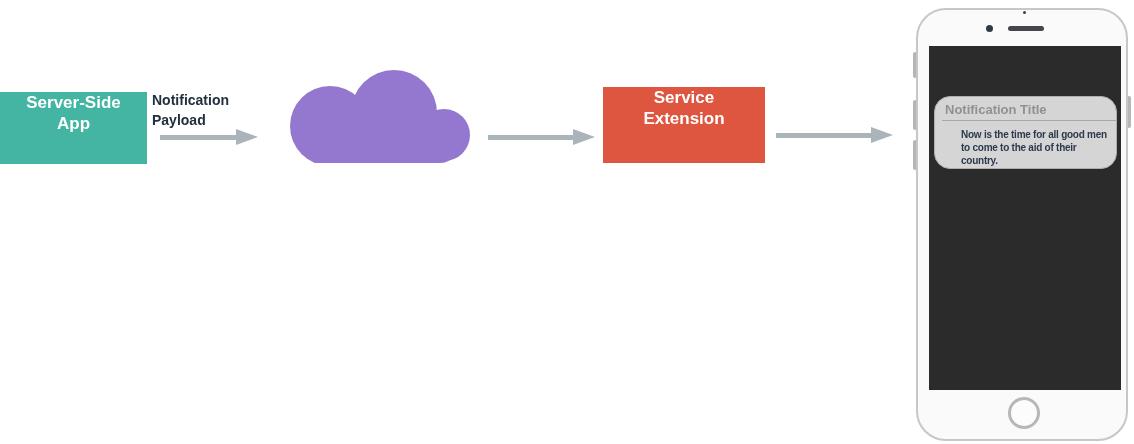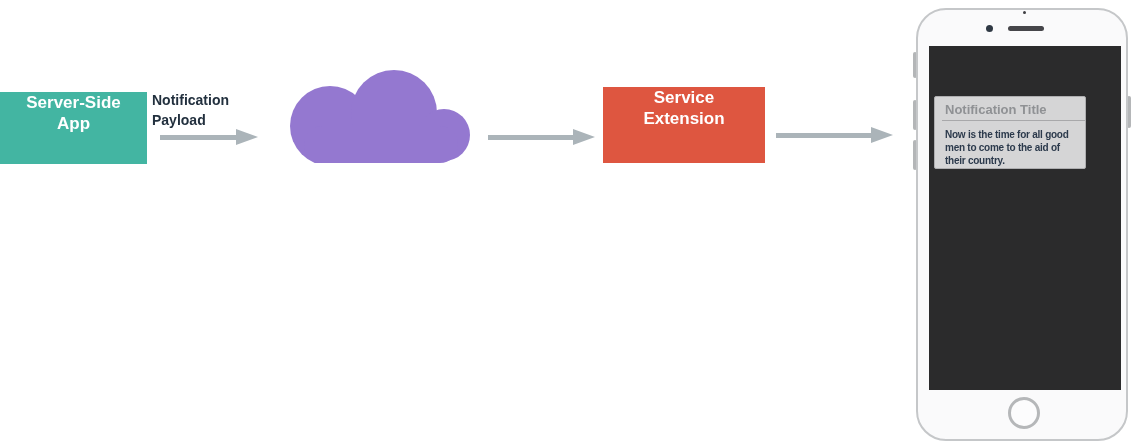--- a/index.html
+++ b/index.html
@@ -67,29 +67,29 @@
   }
   .sensor-dot { position:absolute; left:107px; top:3px;  width:3px; height:3px; border-radius:50%; background:#3E3E42; }
   .camera-dot { position:absolute; left:70px;  top:17px; width:7px; height:7px; border-radius:50%; background:#2F3944; }
   .speaker    { position:absolute; left:92px;  top:18px; width:36px; height:5px; border-radius:3px; background:#46464A; }
   .home-button {
     position:absolute; left:92px; top:389px; width:32px; height:32px; box-sizing:border-box;
     border:3px solid #B5B7B9; border-radius:50%; background:#FCFCFD;
   }
 
   .notification {
-    position:absolute; left:5px; top:50px; width:152px; height:73px; box-sizing:border-box;
-    background:#D5D5D6; border:1px solid #AEAEB0; border-radius:2px; overflow:hidden;
+    position:absolute; left:5px; top:50px; width:183px; height:73px; box-sizing:border-box;
+    background:#D5D5D6; border:1px solid #AEAEB0; border-radius:16px; overflow:hidden;
   }
   .notification-title {
     padding:5px 10px 3px 10px; font-weight:bold; font-size:13px; color:#8F9194;
   }
   .notification-divider { height:0; border-top:1.5px solid #A8A8AA; margin-left:7px; }
   .notification-body {
-    padding:7px 8px 0 10px; font-weight:bold; font-size:10px; line-height:13px;
+    padding:7px 8px 0 26px; font-weight:bold; font-size:10px; line-height:13px;
     letter-spacing:-0.25px; color:#2C3A4C;
   }
 </style>
 </head>
 <body>
 
 <div class="canvas">
 
   <div class="node node-server">
     <span class="node-inner">Server-Side App</span>

